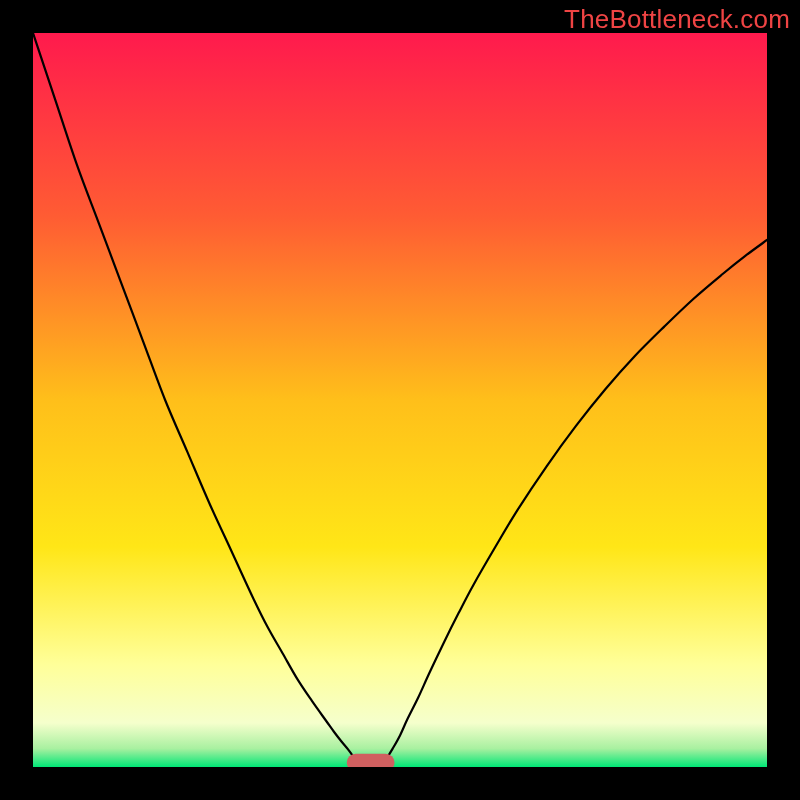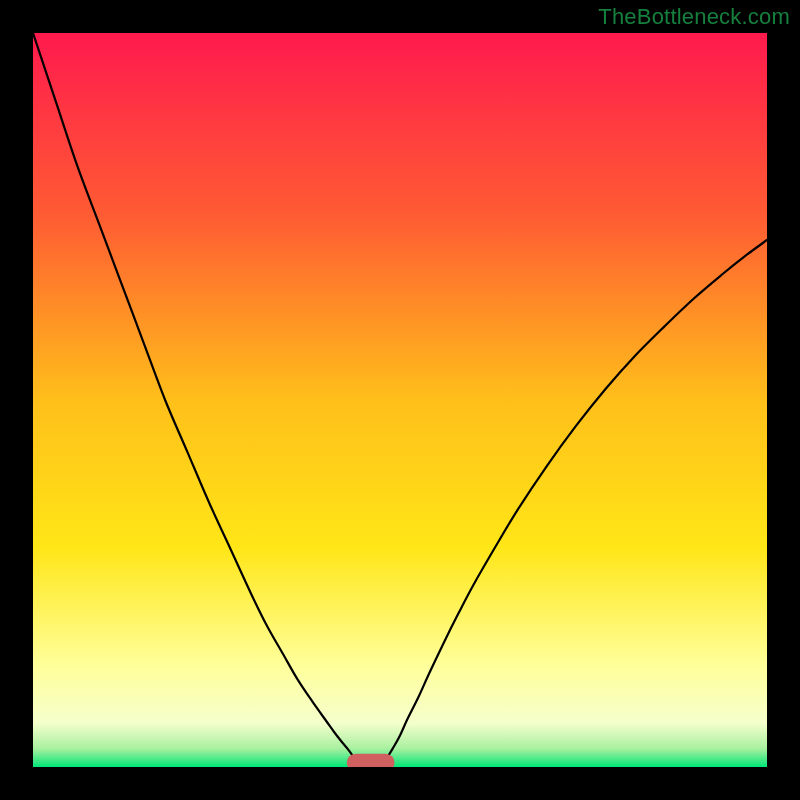--- a/index.html
+++ b/index.html
@@ -14,22 +14,22 @@
   .outer {
     position: relative;
     width: 800px;
     height: 800px;
     background: #000;
   }
   .watermark {
     position: absolute;
     top: 4px;
     right: 10px;
-    color: #15803d;
-    font-size: 22px;
+    color: #ef4444;
+    font-size: 26px;
     font-weight: 500;
     letter-spacing: 0.2px;
     z-index: 10;
   }
   .plot-wrap {
     position: absolute;
     left: 33px;
     top: 33px;
     width: 734px;
     height: 734px;

